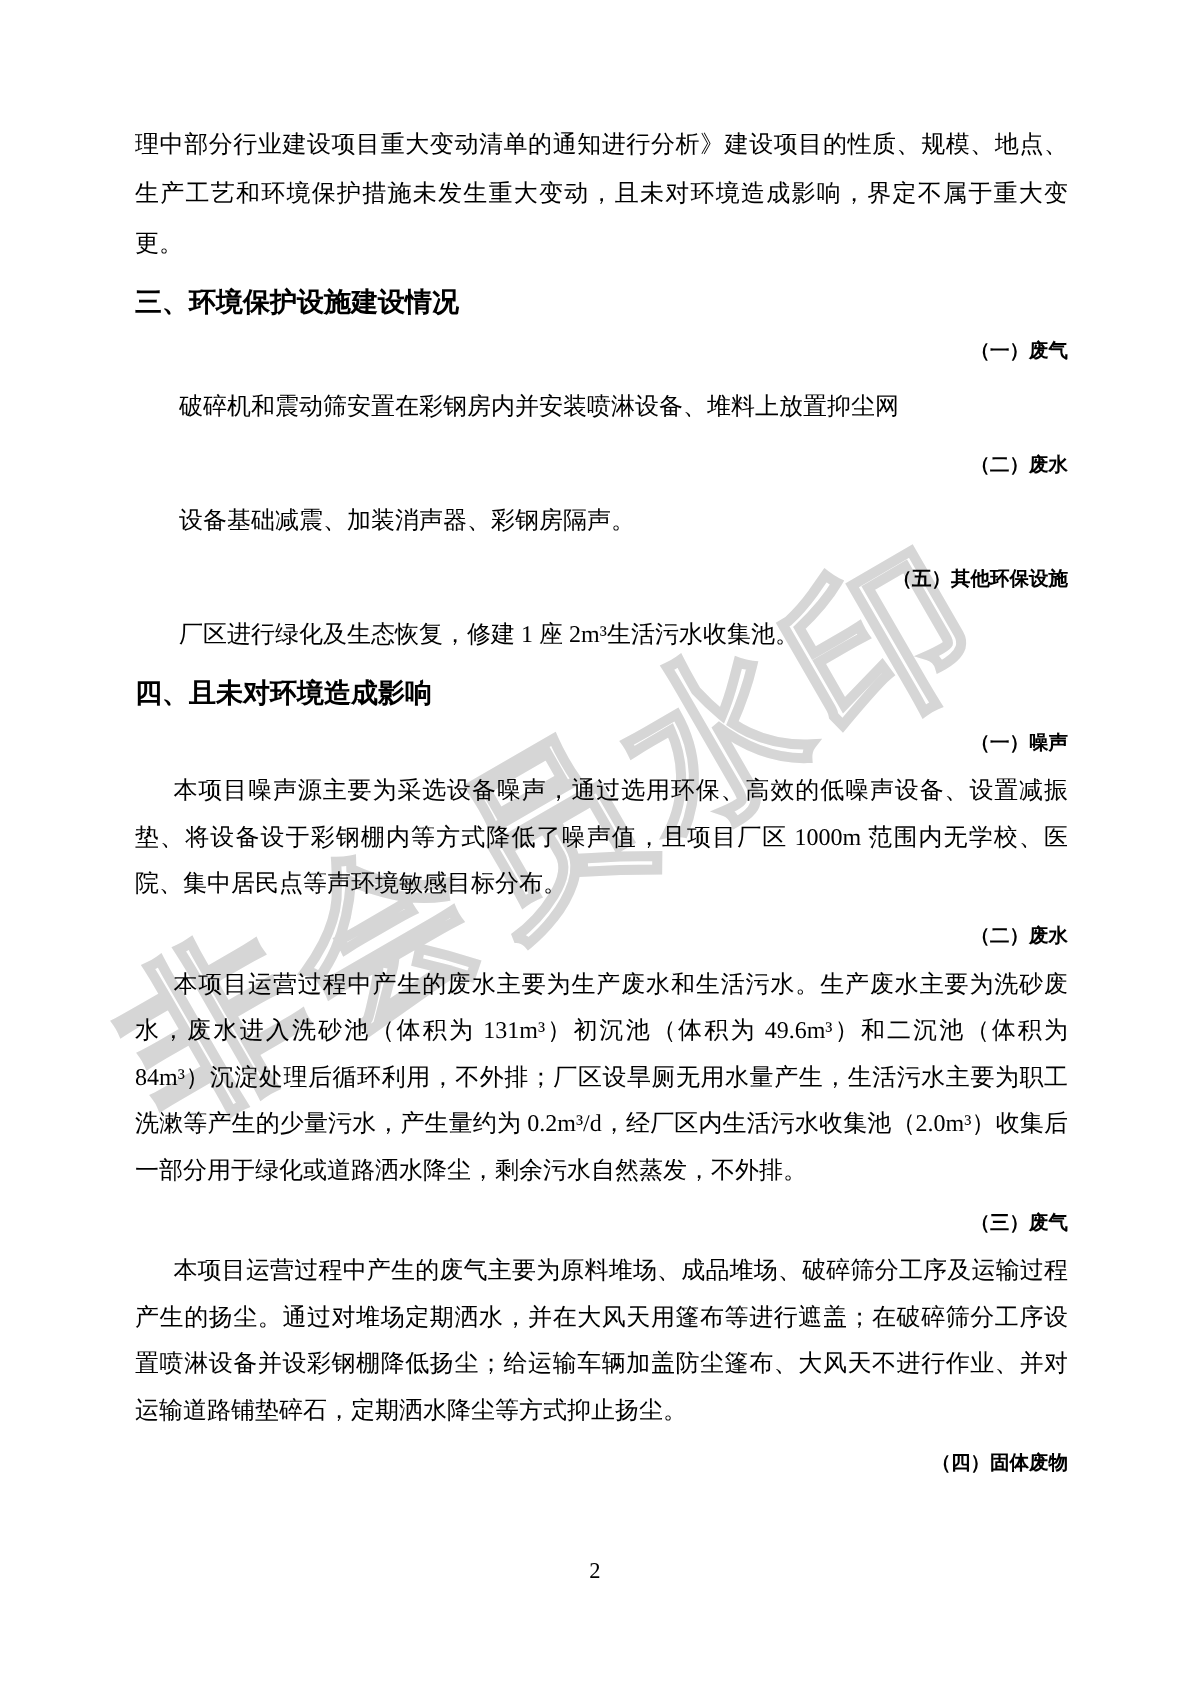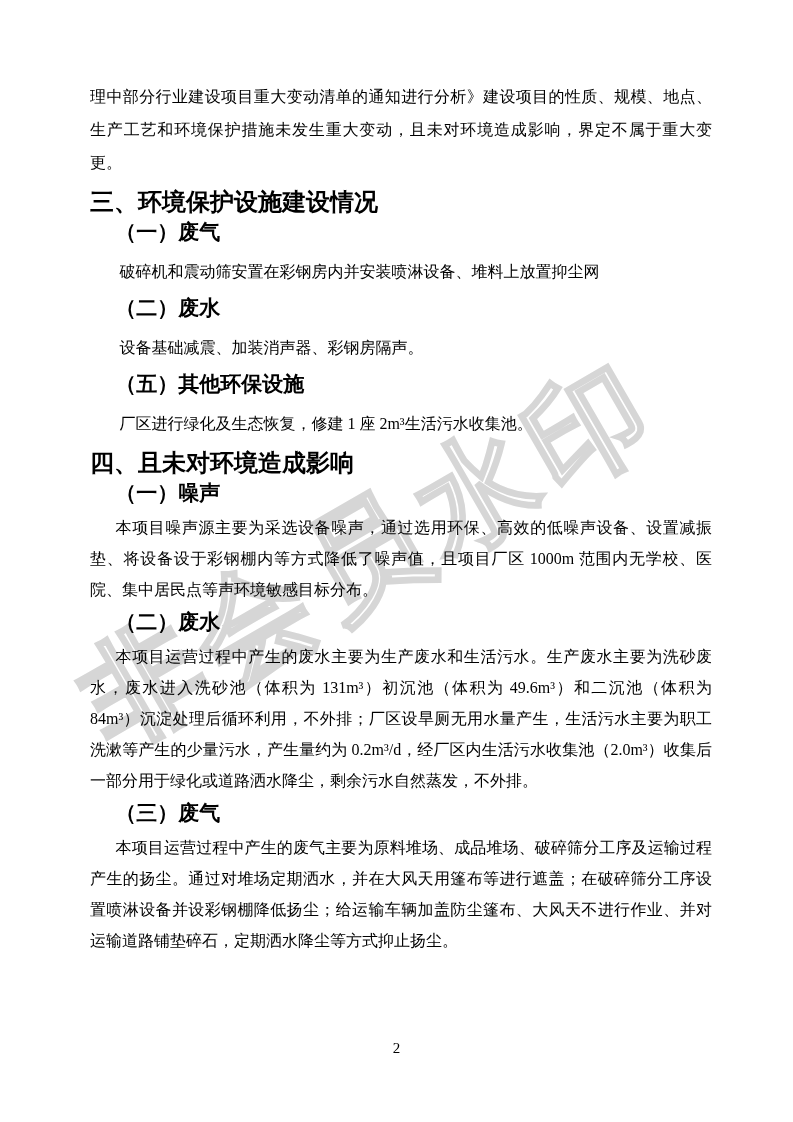--- a/index.html
+++ b/index.html
@@ -42,32 +42,33 @@
     font-size: 16px;
   }
   p.cont {
     margin: 0;
     line-height: 33px;
     text-align: justify;
     text-indent: 0;
   }
   h2.section-title {
     font-family: "Liberation Sans", "DejaVu Sans", sans-serif;
-    font-size: 24px;
+    font-size: 18px;
     font-weight: bold;
     line-height: 25px;
     margin: 10px 0 8px 0;
   }
   h3.sub-heading {
-    font-family: Liberation Mono, monospace;
-    font-size: 21px;
+    font-family: Liberation Sans, sans-serif;
+    font-size: 13px;
     font-weight: bold;
     line-height: 23px;
     margin: 7px 0 6px 0;
     text-indent: 1.2em;
+    text-align: right;
   }
   p.single {
     margin: 15px;
     line-height: 23px;
     text-indent: 0.9em;
   }
   p.para {
     margin: 0;
     line-height: 31px;
     text-align: justify;
@@ -112,18 +113,19 @@
 
     <h3 class="sub-heading">（一）噪声</h3>
     <p class="para">本项目噪声源主要为采选设备噪声，通过选用环保、高效的低噪声设备、设置减振垫、将设备设于彩钢棚内等方式降低了噪声值，且项目厂区 1000m 范围内无学校、医院、集中居民点等声环境敏感目标分布。</p>
 
     <h3 class="sub-heading">（二）废水</h3>
     <p class="para">本项目运营过程中产生的废水主要为生产废水和生活污水。生产废水主要为洗砂废水，废水进入洗砂池（体积为 131m³）初沉池（体积为 49.6m³）和二沉池（体积为 84m³）沉淀处理后循环利用，不外排；厂区设旱厕无用水量产生，生活污水主要为职工洗漱等产生的少量污水，产生量约为 0.2m³/d，经厂区内生活污水收集池（2.0m³）收集后一部分用于绿化或道路洒水降尘，剩余污水自然蒸发，不外排。</p>
 
     <h3 class="sub-heading">（三）废气</h3>
     <p class="para">本项目运营过程中产生的废气主要为原料堆场、成品堆场、破碎筛分工序及运输过程产生的扬尘。通过对堆场定期洒水，并在大风天用篷布等进行遮盖；在破碎筛分工序设置喷淋设备并设彩钢棚降低扬尘；给运输车辆加盖防尘篷布、大风天不进行作业、并对运输道路铺垫碎石，定期洒水降尘等方式抑止扬尘。</p>
 
+    <h3 class="sub-heading">（四）固体废物</h3>
 
   </div>
 
   <div class="page-number">2</div>
 
 </div>
 
 </body></html>

